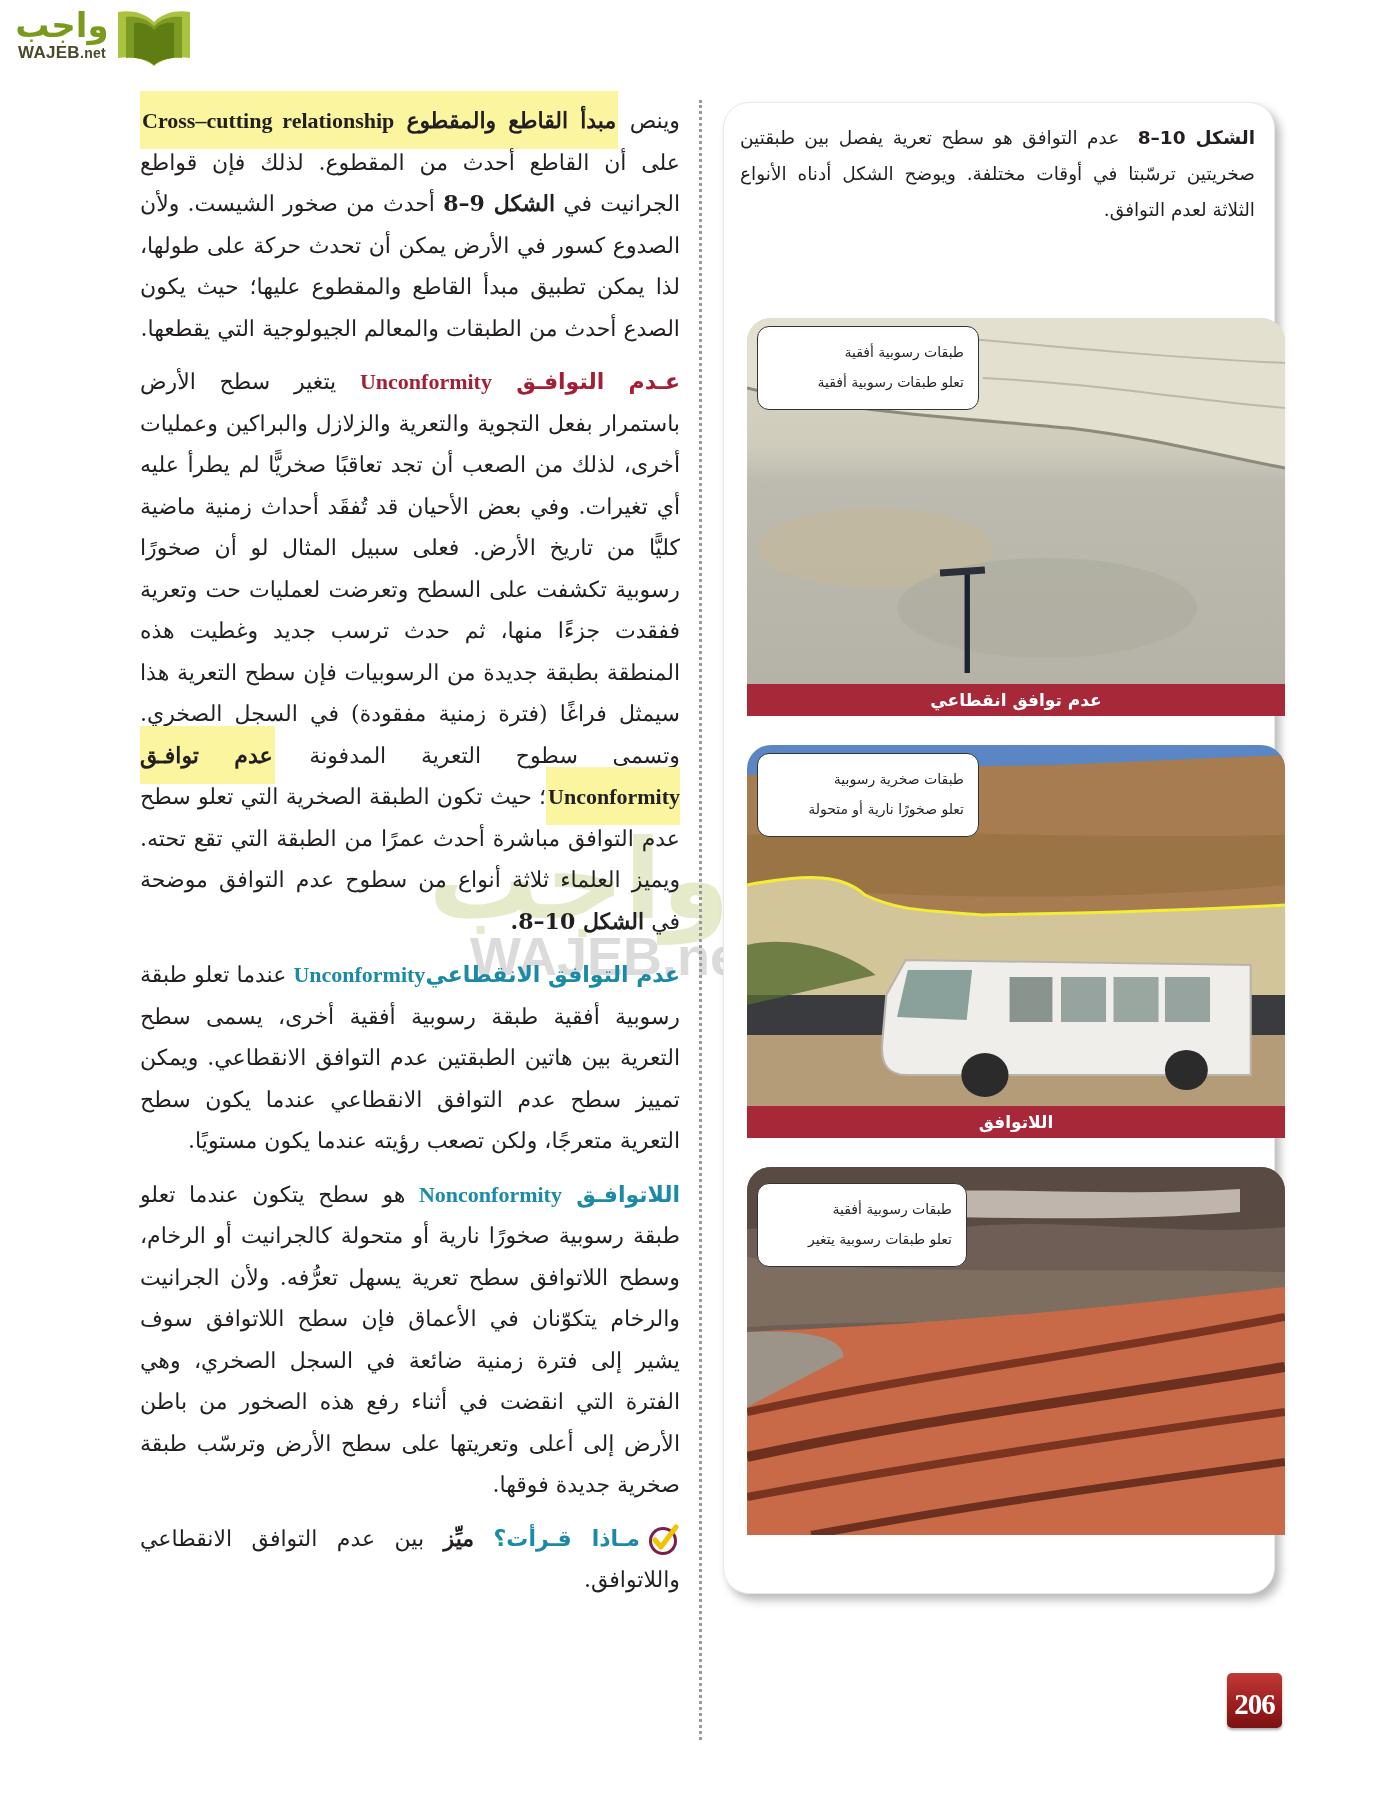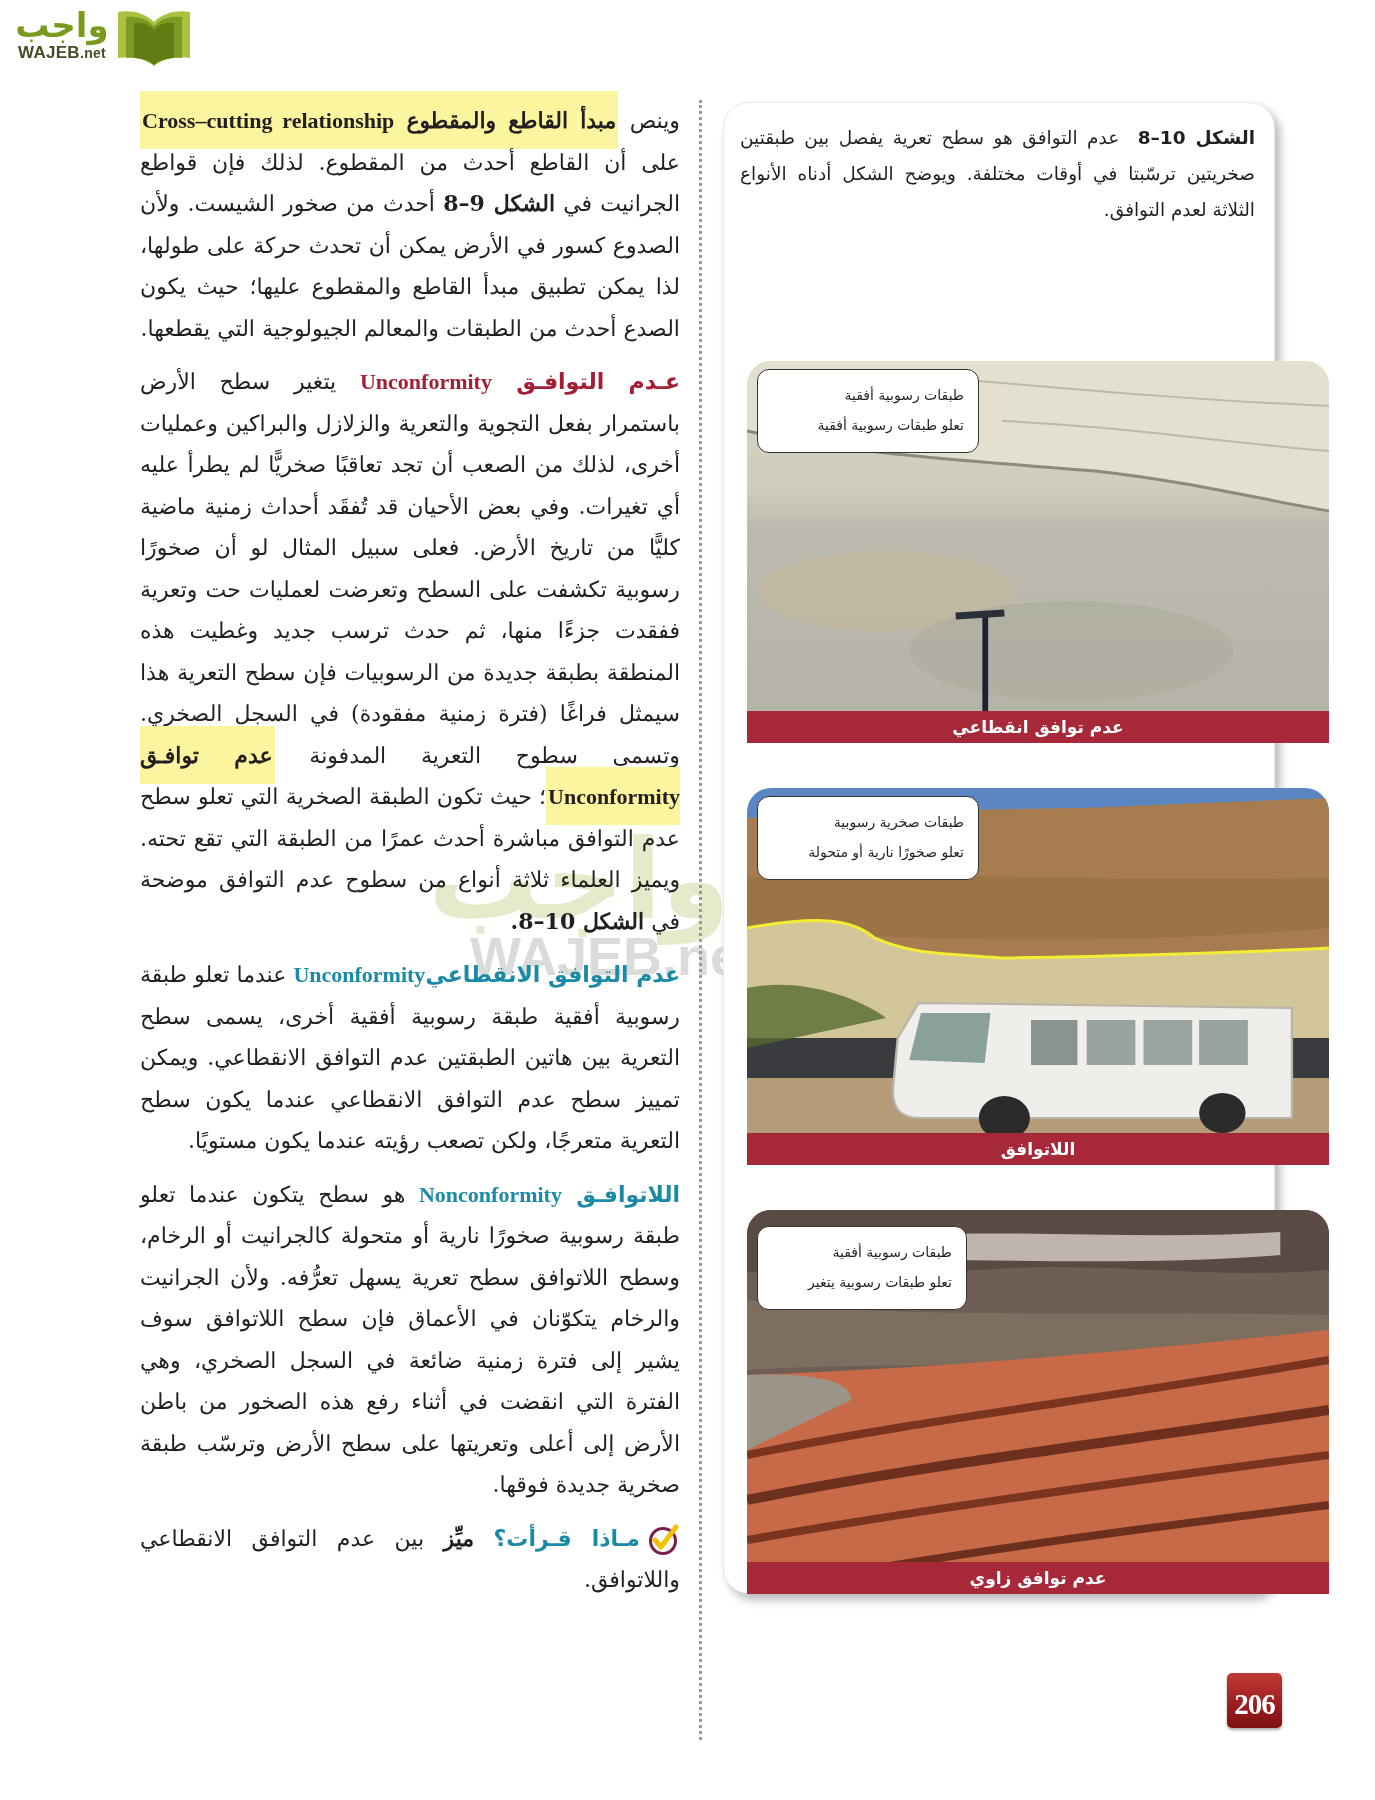--- a/index.html
+++ b/index.html
@@ -46,41 +46,41 @@
     border: 1px solid #e8e8e8;
   }
   .figure-caption {
     position: absolute; left: 740px; top: 120px; width: 515px;
     direction: rtl; text-align: justify; text-align-last: right;
     font-family: "DejaVu Serif", serif; font-size: 18.5px; line-height: 36px; color: #231f20;
   }
   .figure-caption .b { font-family: "DejaVu Sans", sans-serif; margin-left: 9px; }
 
   .photo {
-    position: absolute; left: 747px; width: 582px; border-radius: 24px 24px 0 0; overflow: hidden; margin-top: 43px;
+    position: absolute; left: 747px; width: 538px; border-radius: 24px 24px 0 0; overflow: hidden;
   }
   .photo-1 { top: 318px; height: 398px; }
   .photo-2 { top: 745px; height: 393px; }
   .photo-3 { top: 1167px; height: 400px; }
   .photo-img { position: absolute; left: 0; top: 0; width: 100%; }
   .photo-1 .photo-img { height: 366px; }
   .photo-2 .photo-img { height: 363px; }
   .photo-3 .photo-img { height: 368px; }
   .photo-img svg { width: 100%; height: 100%; display: block; }
 
   .label-box {
     position: absolute; left: 10px; top: 8px; width: 222px; height: 84px;
     background: #fff; border: 1.5px solid #333; border-radius: 12px;
     direction: rtl; text-align: right; padding: 10px 14px 0 10px;
     font-family: "DejaVu Sans", sans-serif; font-size: 14px; line-height: 30px; color: #231f20;
   }
   .photo-3 .label-box { left: 10px; top: 16px; width: 210px; }
 
   .photo-title {
-    position: absolute; left: 0; bottom: 16px; width: 100%; height: 32px;
+    position: absolute; left: 0; bottom: 0; width: 100%; height: 32px;
     background: #a72839; color: #fff; text-align: center; direction: rtl;
     font-family: "DejaVu Sans", sans-serif; font-weight: bold; font-size: 17px; line-height: 32px;
   }
 
   
   .page-number {
     position: absolute; left: 1227px; top: 1673px; width: 55px; height: 55px;
     border-radius: 5px;
     background: linear-gradient(180deg, #c03a36 0%, #9b1d1e 60%, #7a1213 100%);
     box-shadow: 0 2px 3px rgba(0,0,0,0.35);
@@ -216,16 +216,15 @@
       <path d="M0 245 C150 210 300 190 502 150" stroke="#7a3420" stroke-width="8" fill="none"></path>
       <path d="M0 290 C150 255 300 235 502 200" stroke="#6d2f1e" stroke-width="10" fill="none"></path>
       <path d="M0 330 C150 300 300 275 502 245" stroke="#7a3420" stroke-width="8" fill="none"></path>
       <path d="M60 368 C200 340 330 320 502 295" stroke="#6d2f1e" stroke-width="8" fill="none"></path>
     </svg>
   </div>
   <div class="label-box">
     <div>طبقات رسوبية أفقية</div>
     <div>تعلو طبقات رسوبية يتغير</div>
   </div>
-  <div class="photo-title">عدم توافق زاوي</div>
 </div>
 
 <div class="page-number">206</div>
 
 </body></html>

